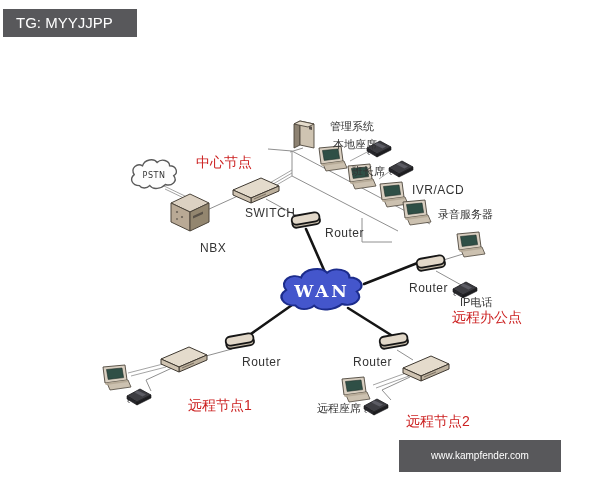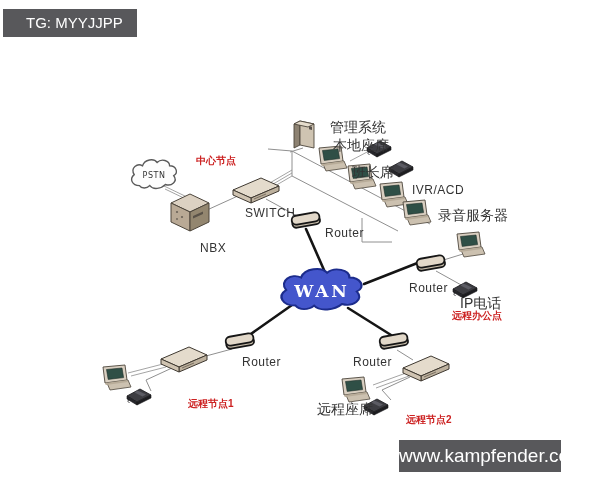--- a/index.html
+++ b/index.html
@@ -1,27 +1,27 @@
 <!DOCTYPE html>
 <html><head>
 <meta charset="utf-8">
 <style>
   html,body{margin:0;padding:0;background:#fff;}
   #canvas{position:relative;width:600px;height:480px;background:#ffffff;overflow:hidden;
           font-family:"Liberation Sans","DejaVu Sans",sans-serif;}
   #diagram-svg{position:absolute;left:0;top:0;}
   .badge{position:absolute;background:#58585b;color:#fff;}
-  .badge-tl{left:3px;top:9px;width:134px;height:28px;line-height:28px;font-size:15px;padding-left:23px;box-sizing:border-box;}
-  .badge-br{left:399px;top:440px;width:162px;height:32px;line-height:32px;font-size:19px;text-align:center;}
+  .badge-tl{left:3px;top:9px;width:134px;height:28px;line-height:28px;font-size:15px;padding-left:13px;box-sizing:border-box;}
+  .badge-br{left:399px;top:440px;width:162px;height:32px;line-height:32px;font-size:10px;text-align:center;}
   .title-wrap{position:absolute;left:150px;top:44px;width:360px;text-align:center;color:#cc2121;font-weight:bold;}
   .title-line1{font-size:19px;letter-spacing:1px;}
   .title-line2{font-size:17px;margin-top:3px;letter-spacing:1px;}
-  .lbl{position:absolute;font-size:14px;color:#333;white-space:nowrap;text-align:right;}
+  .lbl{position:absolute;font-size:11px;color:#333;white-space:nowrap;text-align:right;}
   .lbl-en{position:absolute;font-size:12px;color:#333;white-space:nowrap;letter-spacing:0.5px;}
-  .lbl-red{position:absolute;font-size:10px;font-weight:bold;color:#cc2121;white-space:nowrap;}
+  .lbl-red{position:absolute;font-size:14px;font-weight:normal;color:#cc2121;white-space:nowrap;}
   .ln{stroke:#909090;stroke-width:1;fill:none;}
   .ln2{stroke:#9a9a9a;stroke-width:0.9;fill:none;}
   .trunk{stroke:#151515;stroke-width:2.6;fill:none;stroke-linecap:round;}
   text{font-family:"DejaVu Sans",sans-serif;}
   .cloud-txt-pstn{font-size:8px;fill:#333;letter-spacing:0.5px;}
   .cloud-txt-wan{font-size:17px;font-weight:bold;fill:#ffffff;font-family:"DejaVu Serif",serif;letter-spacing:3px;}
 </style>
 </head>
 <body>
 

